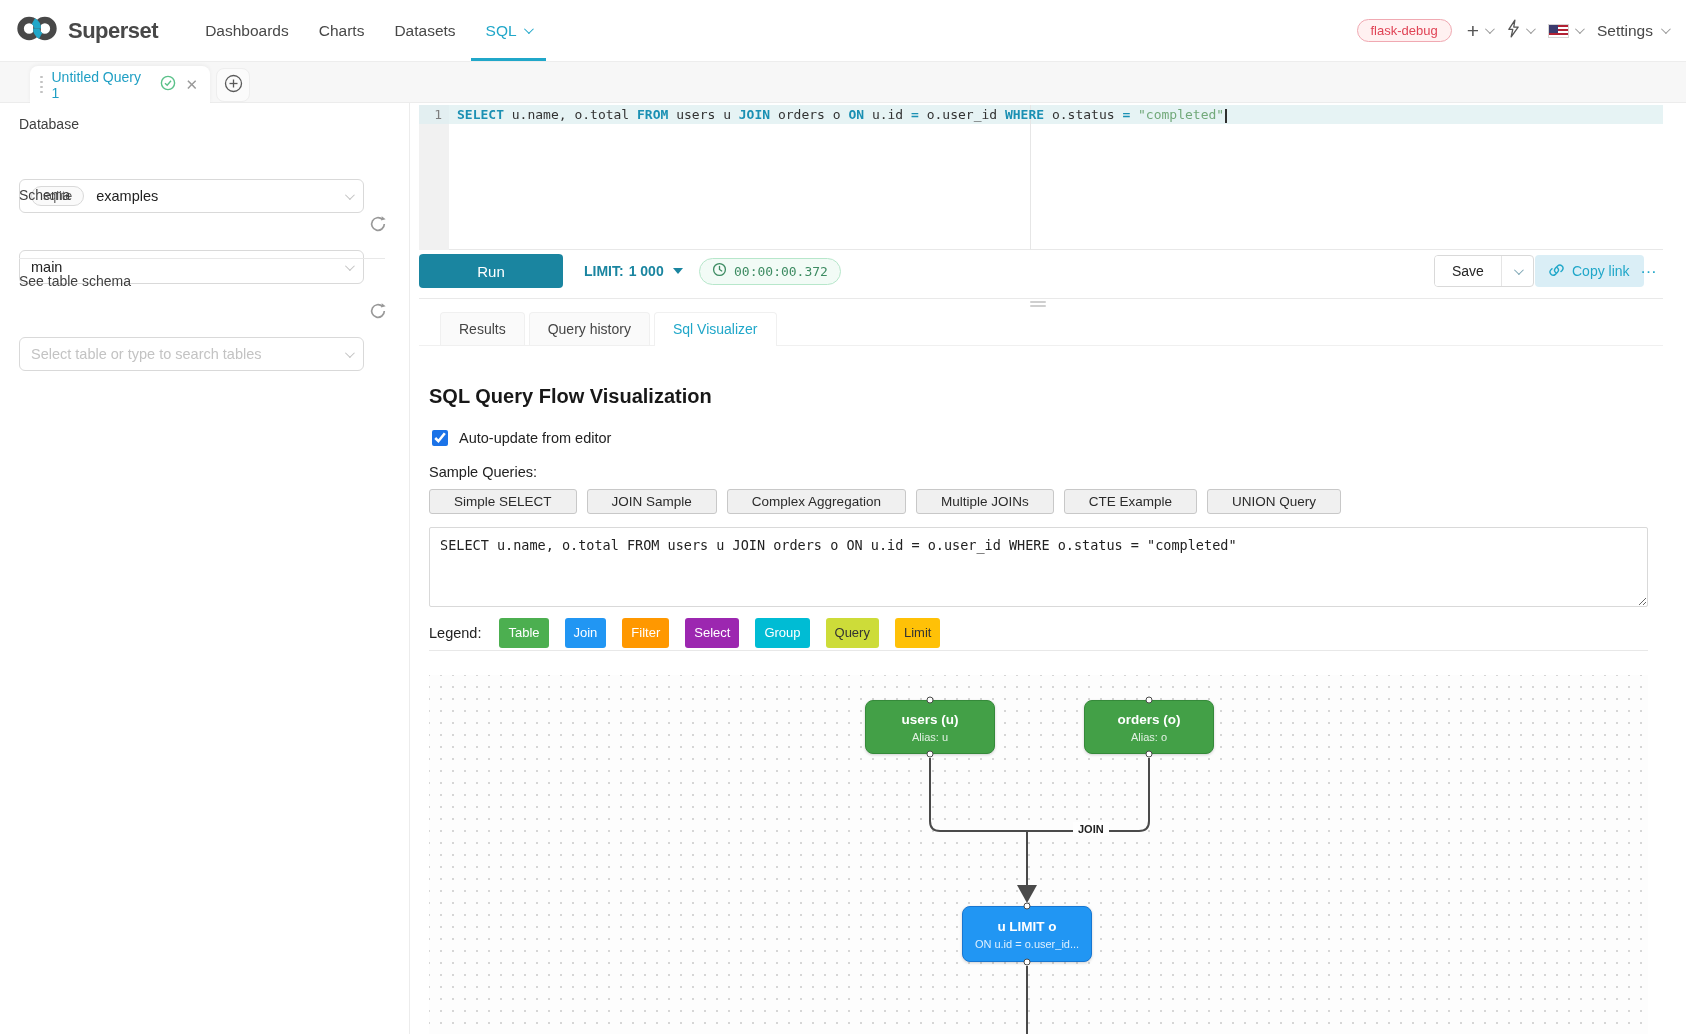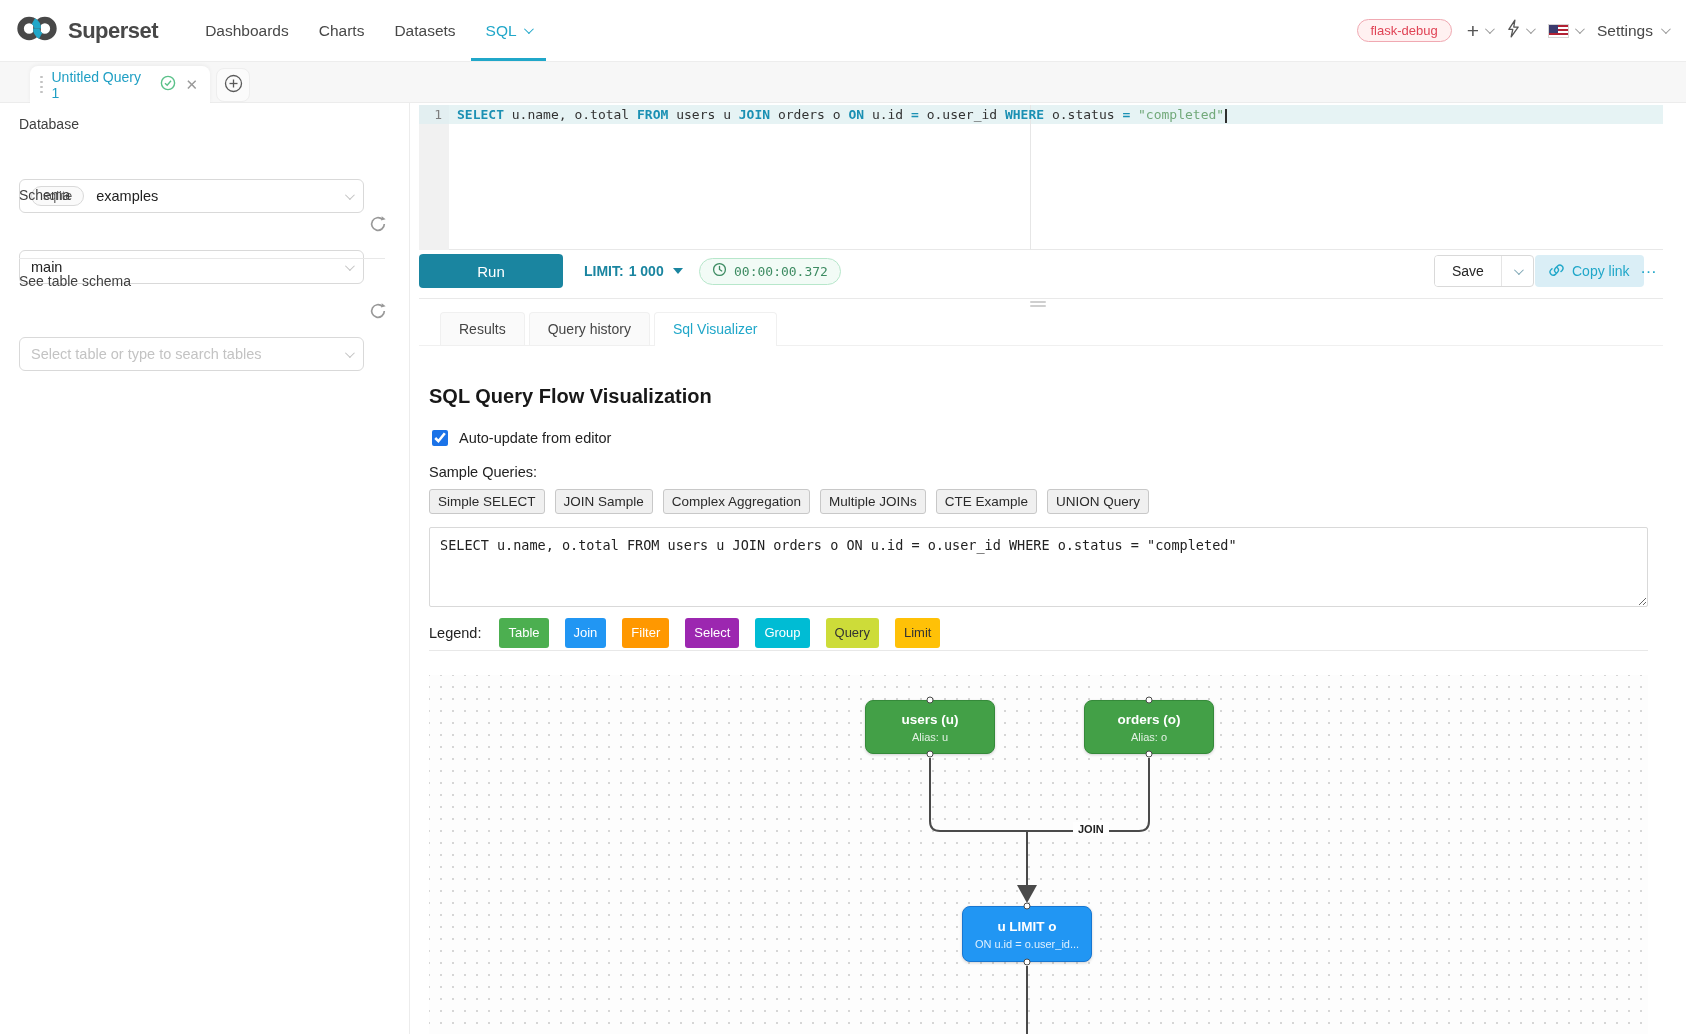--- a/index.html
+++ b/index.html
@@ -109,21 +109,21 @@
   .s-tab.active::after { content:""; position:absolute; left:0; right:0; bottom:-1px; height:1px; background:#fff; }
 
   
   .viz-title { position:absolute; left:429px; top:385px; font-size:20px; font-weight:700; color:#181818; }
   .auto-row { position:absolute; left:432px; top:430px; display:flex; align-items:center; gap:11px; }
   .auto-row input { width:16px; height:16px; accent-color:#1b73e8; cursor:pointer; }
   .auto-label { font-size:14.5px; color:#222; }
   .sample-label { position:absolute; left:429px; top:464px; font-size:14.5px; color:#222; }
   .sample-row { position:absolute; left:429px; top:489px; display:flex; gap:10px; }
   .sample-btn { font-family:"Liberation Sans", sans-serif; font-size:13.5px; color:#2b2b2b; background:#f0f0f0;
-                border:1px solid #c8c8c8; border-radius:3px; padding:4px 8px; cursor:pointer; }
+                border:1px solid #c8c8c8; border-radius:3px; padding:4px 24px; cursor:pointer; }
   .query-box { position:absolute; left:429px; top:527px; width:1219px; height:80px; border:1px solid #d9d9d9;
                border-radius:2px; font-family:"DejaVu Sans Mono", monospace; font-size:13.5px; color:#222;
                padding:8px 10px; resize:both; line-height:1.45; }
   .legend-row { position:absolute; left:429px; top:618px; display:flex; align-items:center; gap:16px;text-align:center; }
   .legend-label { font-size:14.5px; color:#222; margin-right:2px; }
   .chip { font-size:13px; padding:7px 9px; border-radius:3px; line-height:1.2; }
   .content-hr { position:absolute; left:429px; top:650px; width:1219px; height:1px; background:#e8e8e8; }
 
   
   .diagram { position:absolute; left:429px; top:675px; width:1219px; height:359px; overflow:hidden; cursor:grab;

